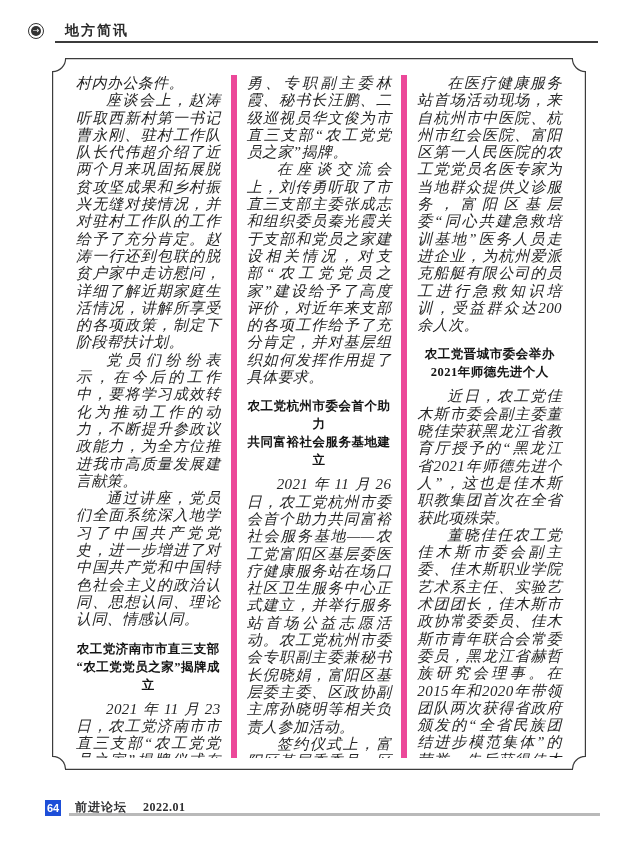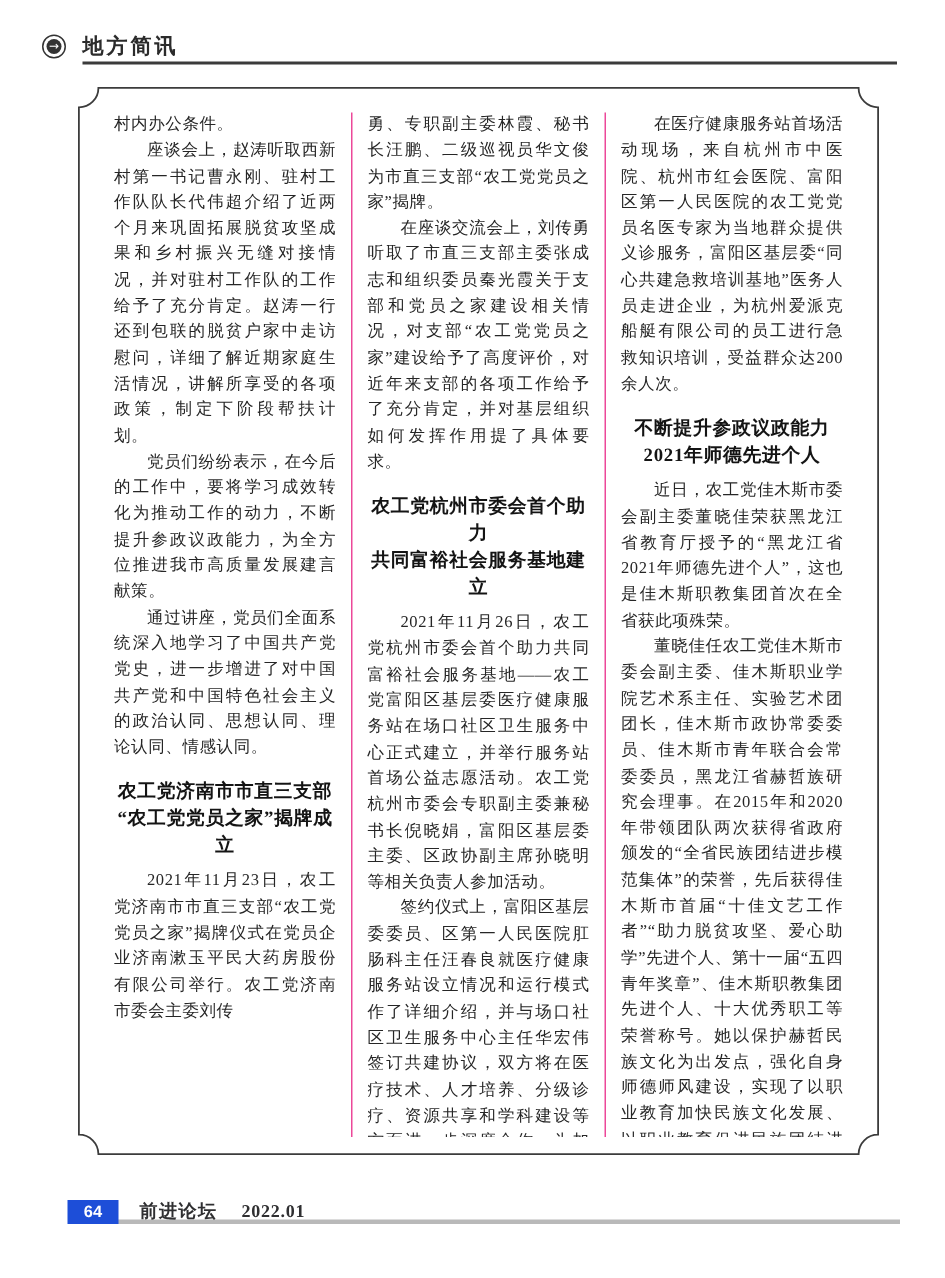--- a/index.html
+++ b/index.html
@@ -16,50 +16,50 @@
     position:absolute; left:0; top:1px; width:16px; height:16px;
     border:1.6px solid #333; border-radius:50%;
     display:flex; align-items:center; justify-content:center;
   }
   .mast-icon .inner {
     width:10px; height:10px; background:#333; border-radius:50%;
     color:#fff; font-size:8px; line-height:10px; text-align:center;
     font-family:"DejaVu Sans",sans-serif;
   }
   .mast-title {
-    position:absolute; left:27px; top:0; font-size:14px; font-weight:bold;
+    position:absolute; left:37px; top:0; font-size:14px; font-weight:bold;
     letter-spacing:2px; color:#2b2b2b;
     font-family:Liberation Mono, monospace;
   }
   .mast-rule { position:absolute; left:27px; right:0; top:19px; height:2px; background:#3b3b3b; }
 
   
   .card { position:absolute; left:52px; top:58px; width:534px; height:712px; }
   .card svg.border { position:absolute; inset:0; }
   .cols { position:absolute; top:17px; left:14px; right:14px; bottom:12px; display:flex; }
   .col { flex:1 1 0; padding:0 10px; overflow:hidden; }
-  .col + .col { border-left:1px solid #ec4899; }
+  .col + .col { border-left:6px solid #ec4899; }
 
   .col p {
-    font-size:11px; line-height:17.3px; letter-spacing:0.4px;
-    text-align:justify; color:#262626;
+    font-size:15px; line-height:17.3px; letter-spacing:0.4px;
+    text-align:justify; color:#262626;font-style:italic;
   }
   .col p.indent { text-indent:2em; }
   .col h3 {
     font-size:12.5px; line-height:18px; font-weight:bold; text-align:center;
     color:#141414; letter-spacing:0.5px; margin:11px 0 7px 0;
   }
 
   
   .footer { position:absolute; left:45px; right:30px; top:799px; height:17px; }
   .footer-rule { position:absolute; left:24px; right:0; bottom:0; height:3px; background:#b9b9b9; }
   .footer-row { position:absolute; left:0; top:0; display:flex; align-items:flex-end; height:17px; }
   .pagebox {
     position:relative; z-index:1; background:#1d4ed8; color:#fff;
-    width:34px; height:16px; text-align:center; font-size:11px; font-weight:bold;
+    width:16px; height:16px; text-align:center; font-size:11px; font-weight:bold;
     line-height:16px; font-family:"Liberation Sans","DejaVu Sans",sans-serif;
   }
   .journal, .issue {
     position:relative; z-index:1; font-weight:bold; font-size:12px; color:#2f2f31;
     letter-spacing:1px; line-height:15px; padding-bottom:1px;
   }
   .journal { margin-left:14px; }
   .issue { margin-left:16px; letter-spacing:0.5px; }
 </style>
 </head>
@@ -101,21 +101,21 @@
           <span>农工党杭州市委会首个助力</span><br>
           <span>共同富裕社会服务基地建立</span>
         </h3>
         <p class="indent">2021年11月26日，农工党杭州市委会首个助力共同富裕社会服务基地——农工党富阳区基层委医疗健康服务站在场口社区卫生服务中心正式建立，并举行服务站首场公益志愿活动。农工党杭州市委会专职副主委兼秘书长倪晓娟，富阳区基层委主委、区政协副主席孙晓明等相关负责人参加活动。</p>
         <p class="indent">签约仪式上，富阳区基层委委员、区第一人民医院肛肠科主任汪春良就医疗健康服务站设立情况和运行模式作了详细介绍，并与场口社区卫生服务中心主任华宏伟签订共建协议，双方将在医疗技术、人才培养、分级诊疗、资源共享和学科建设等方面进一步深度合作。为加强医疗健康服务站建设，富阳区基层委党员医疗专家还与场口社区卫生服务中心的医生进行师徒结对仪式，通过言传身教切实提升当地医疗服务水平。</p>
       </div>
 
       <div class="col">
         <p class="indent">在医疗健康服务站首场活动现场，来自杭州市中医院、杭州市红会医院、富阳区第一人民医院的农工党党员名医专家为当地群众提供义诊服务，富阳区基层委“同心共建急救培训基地”医务人员走进企业，为杭州爱派克船艇有限公司的员工进行急救知识培训，受益群众达200余人次。</p>
         <h3>
-          <span>不断提升参政议政能力</span><br>
+          <span>农工党晋城市委会举办</span><br>
           <span>2021年师德先进个人</span>
         </h3>
         <p class="indent">近日，农工党佳木斯市委会副主委董晓佳荣获黑龙江省教育厅授予的“黑龙江省2021年师德先进个人”，这也是佳木斯职教集团首次在全省获此项殊荣。</p>
         <p class="indent">董晓佳任农工党佳木斯市委会副主委、佳木斯职业学院艺术系主任、实验艺术团团长，佳木斯市政协常委委员、佳木斯市青年联合会常委委员，黑龙江省赫哲族研究会理事。在2015年和2020年带领团队两次获得省政府颁发的“全省民族团结进步模范集体”的荣誉，先后获得佳木斯市首届“十佳文艺工作者”“助力脱贫攻坚、爱心助学”先进个人、第十一届“五四青年奖章”、佳木斯职教集团先进个人、十大优秀职工等荣誉称号。她以保护赫哲民族文化为出发点，强化自身师德师风建设，实现了以职业教育加快民族文化发展、以职业教育促进民族团结进步，成效显著。</p>
 
       </div>
 
     </div>
   </div>
 

